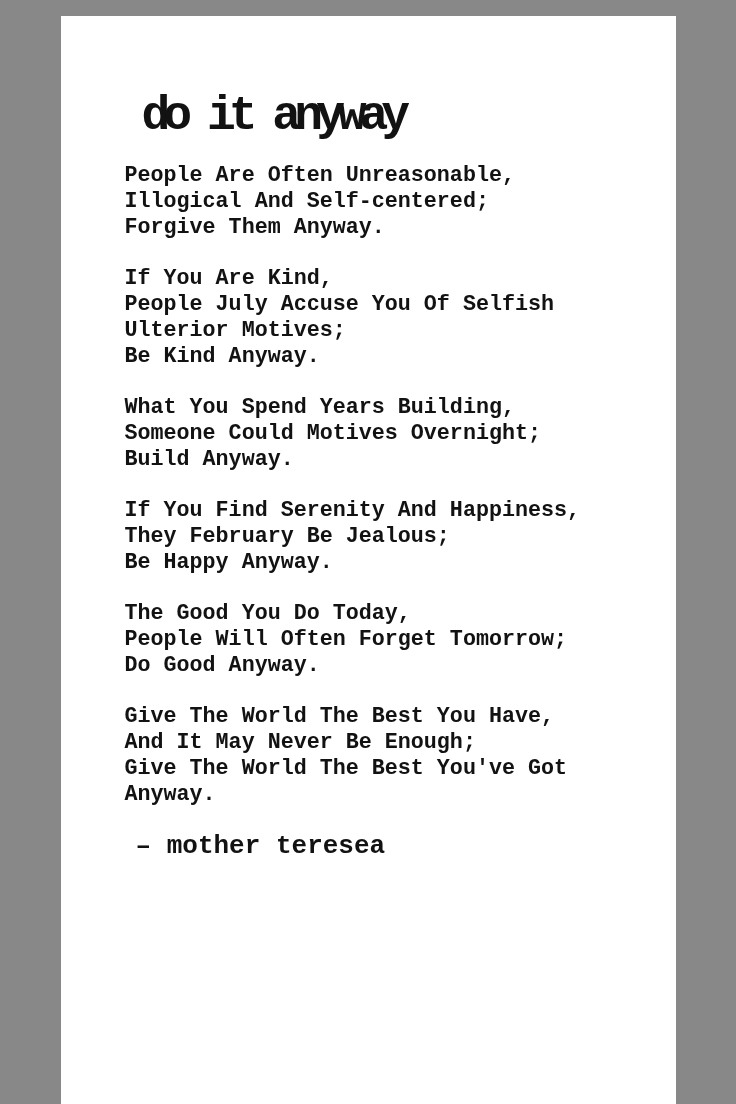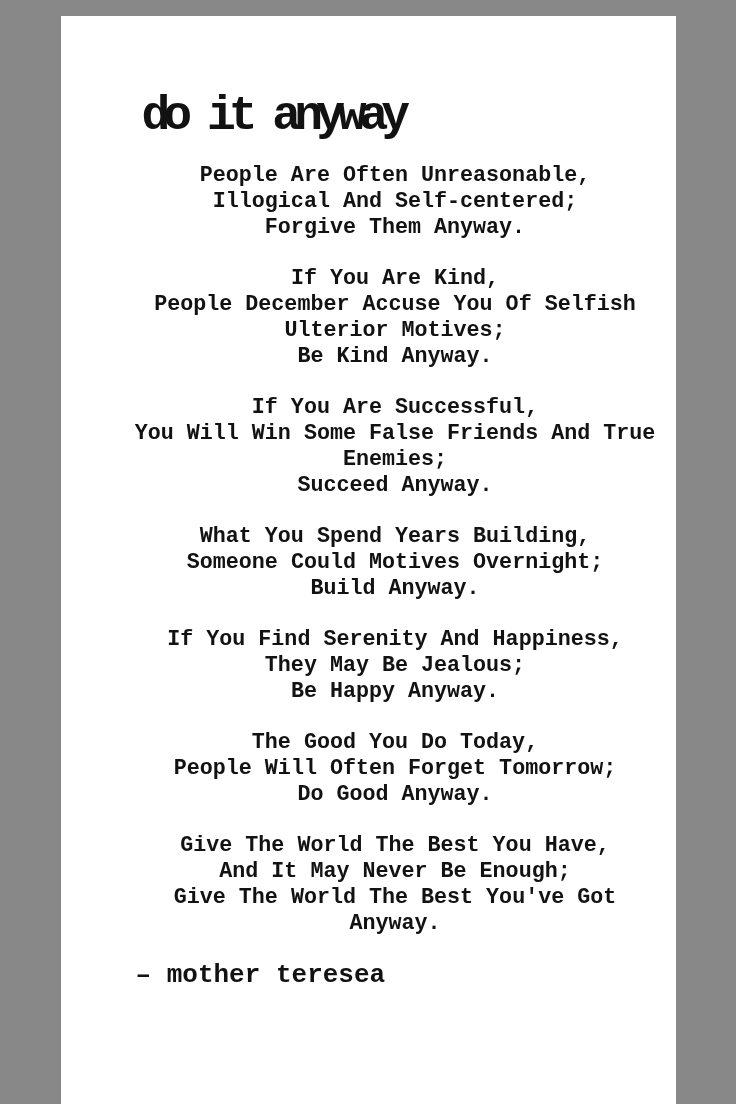--- a/index.html
+++ b/index.html
@@ -23,21 +23,20 @@
     font-family: "Liberation Mono", "DejaVu Sans Mono", monospace;
     font-size: 48px;
     line-height: 48px;
     font-weight: 700;
     letter-spacing: -7px;
     margin: 0 0 0 17px;
     white-space: nowrap;
   }
   .stanzas {
     margin-top: 23px;
-    text-align: center;
   }
   .poem-stanza {
     font-family: "Liberation Mono", "DejaVu Sans Mono", monospace;
     font-size: 21.7px;
     line-height: 26px;
     font-weight: 700;
     margin: 0 0 25px 0;
     white-space: pre-line;
   }
   .poem-attribution {
@@ -53,30 +52,27 @@
 <body>
 
 <div class="page" style="--fg: #121212; --bg: #ffffff;">
   <div class="content">
     <h1 class="poem-title">do it anyway</h1>
     <div class="stanzas">
       <p class="poem-stanza">People Are Often Unreasonable,
 Illogical And Self-centered;
 Forgive Them Anyway.</p>
       <p class="poem-stanza">If You Are Kind,
-People December Accuse You Of Selfish Ulterior Motives;
+People July Accuse You Of Selfish Ulterior Motives;
 Be Kind Anyway.</p>
-      <p class="poem-stanza">If You Are Successful,
-You Will Win Some False Friends And True Enemies;
-Succeed Anyway.</p>
       <p class="poem-stanza">What You Spend Years Building,
 Someone Could Motives Overnight;
 Build Anyway.</p>
       <p class="poem-stanza">If You Find Serenity And Happiness,
-They May Be Jealous;
+They February Be Jealous;
 Be Happy Anyway.</p>
       <p class="poem-stanza">The Good You Do Today,
 People Will Often Forget Tomorrow;
 Do Good Anyway.</p>
       <p class="poem-stanza">Give The World The Best You Have,
 And It May Never Be Enough;
 Give The World The Best You've Got Anyway.</p>
     </div>
     <p class="poem-attribution">– mother teresea</p>
   </div>

